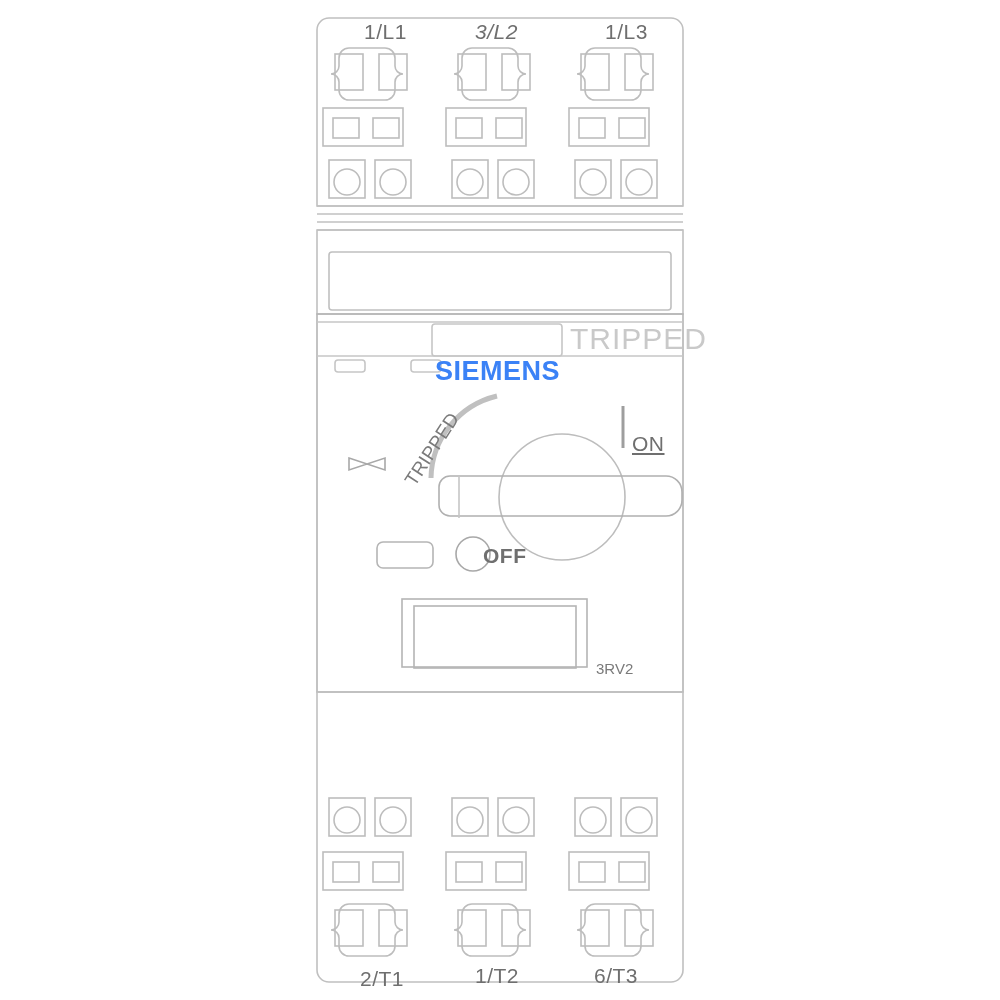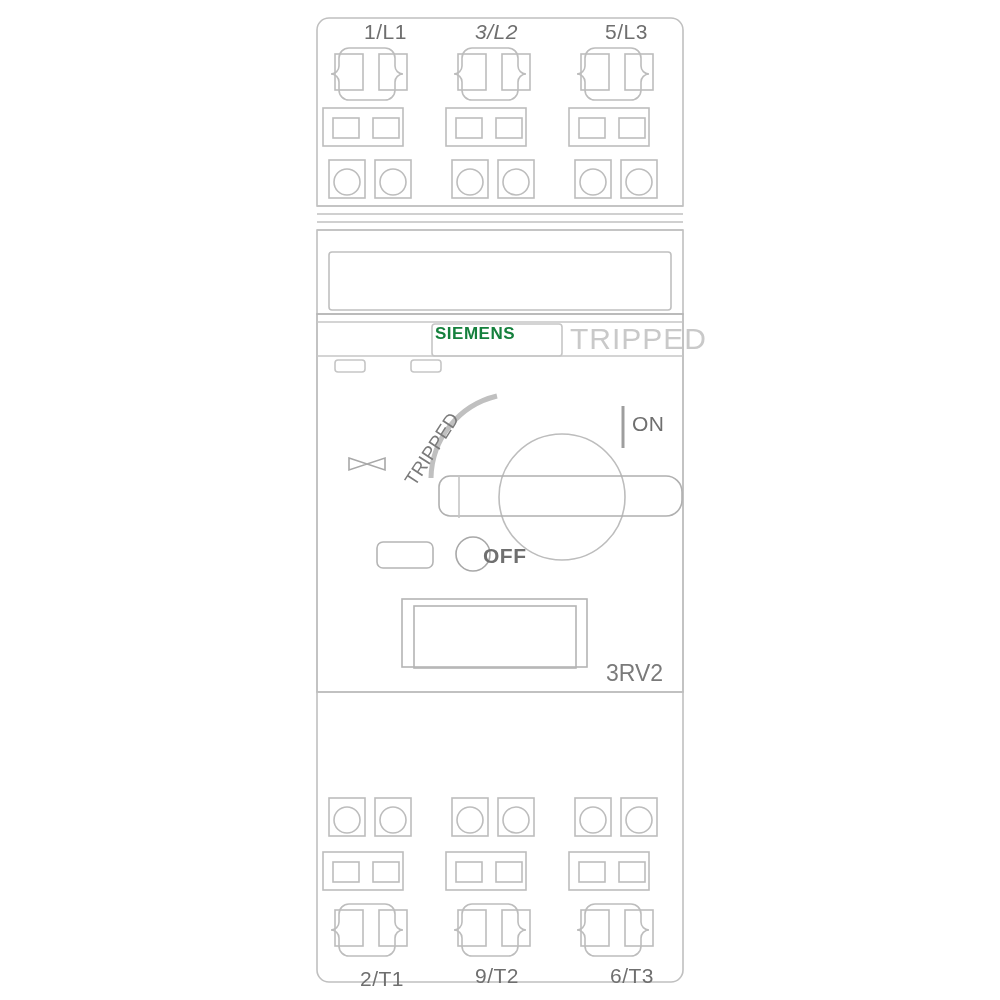--- a/index.html
+++ b/index.html
@@ -32,46 +32,46 @@
   .lbl {
     position: absolute;
     font-size: 21px;
     letter-spacing: 0.5px;
     color: #6f6f6f;
     white-space: nowrap;
     user-select: none;
   }
   .brand-siemens {
     position: absolute;
-    font-size: 17px;
+    font-size: 27px;
     font-weight: bold;
     letter-spacing: 0.5px;
-    color: #15803d;
-    white-space: nowrap;
+    color: #3b82f6;
+    white-space: nowrap;
+    margin-top: 32px;
   }
   .brand-sirius {
     position: absolute;
     font-size: 30px;
     letter-spacing: 1px;
     color: #c9c9c9;
     white-space: nowrap;
   }
   .rot-tripped {
     position: absolute;
     font-size: 19px;
     color: #7a7a7a;
     white-space: nowrap;
     transform-origin: left bottom;
   }
   .type-lbl {
     position: absolute;
-    font-size: 23px;
+    font-size: 15px;
     color: #7a7a7a;
     white-space: nowrap;
-    margin-left: 10px;
   }
 </style>
 </head>
 <body>
 
 <div id="stage">
 
   <div class="device">
 
     <svg width="386" height="984" viewBox="0 0 386 984">
@@ -218,31 +218,31 @@
             <rect x="195" y="902" width="28" height="36"></rect>
             <rect x="274" y="902" width="28" height="36"></rect>
             <rect x="318" y="902" width="28" height="36"></rect>
           </g>
         </g>
       </g>
     </svg>
 
     <div class="lbl" style="left:57px; top:12px;">1/L1</div>
     <div class="lbl" style="left:168px; top:12px;font-style:italic;">3/L2</div>
-    <div class="lbl" style="left:298px; top:12px;">5/L3</div>
+    <div class="lbl" style="left:298px; top:12px;">1/L3</div>
 
     <div class="brand-siemens" style="left:128px; top:316px;">SIEMENS</div>
     <div class="brand-sirius" style="left:263px; top:314px;">TRIPPED</div>
 
     <div class="rot-tripped" style="left:112px; top:460px; transform: rotate(-57deg);">TRIPPED</div>
 
-    <div class="lbl" style="left:325px; top:404px;">ON</div>
+    <div class="lbl" style="left:325px; top:424px;text-decoration:underline;">ON</div>
 
     <div class="lbl" style="left:176px; top:536px;font-weight:bold;">OFF</div>
 
     <div class="type-lbl" style="left:289px; top:652px;">3RV2</div>
 
     <div class="lbl" style="left:53px; top:959px;text-align:center;">2/T1</div>
-    <div class="lbl" style="left:168px; top:956px;">9/T2</div>
-    <div class="lbl" style="left:303px; top:956px;">6/T3</div>
+    <div class="lbl" style="left:168px; top:956px;">1/T2</div>
+    <div class="lbl" style="left:287px; top:956px;">6/T3</div>
 
   </div>
 </div>
 
 </body></html>

